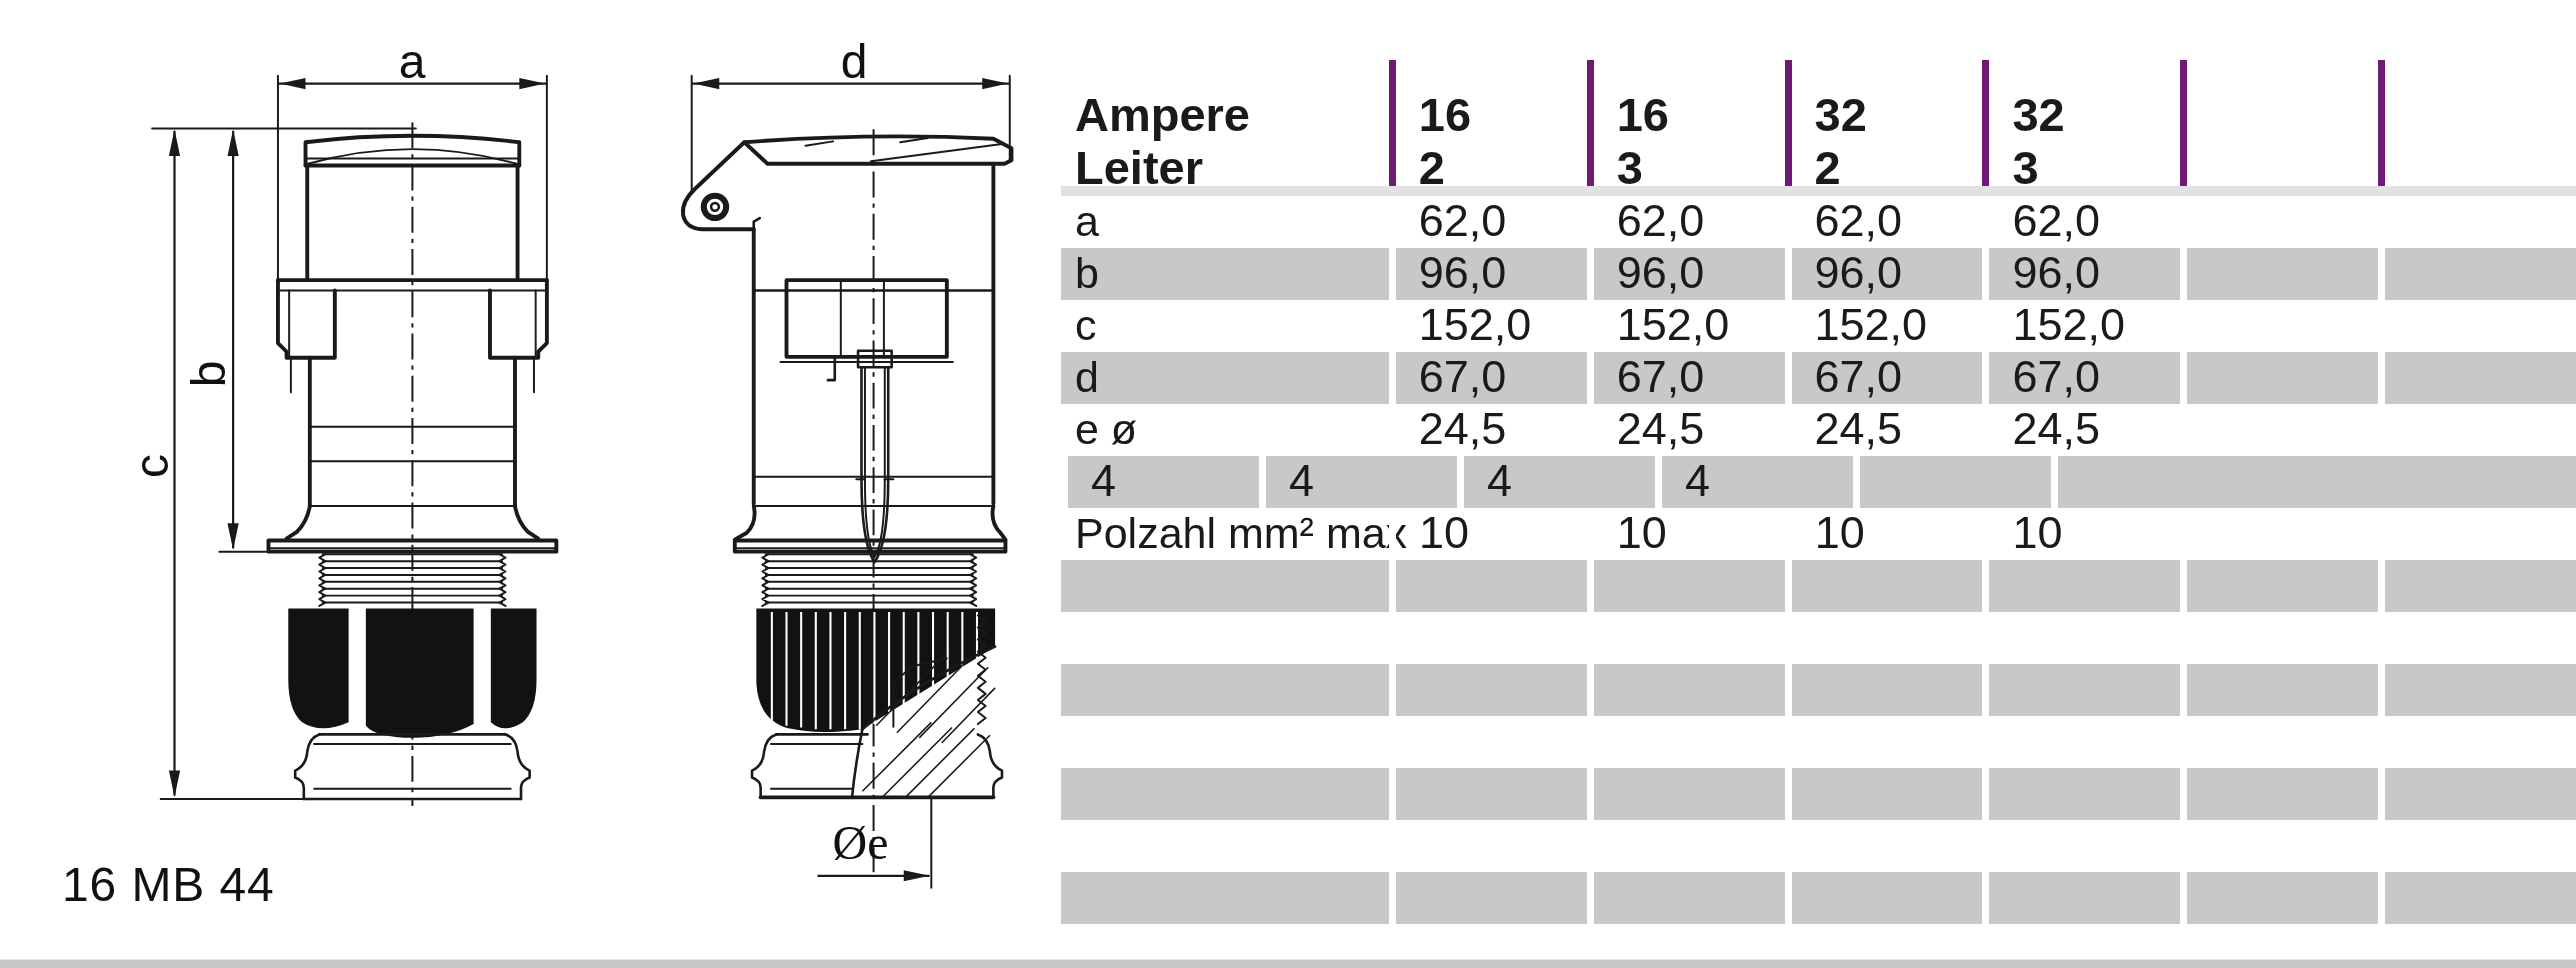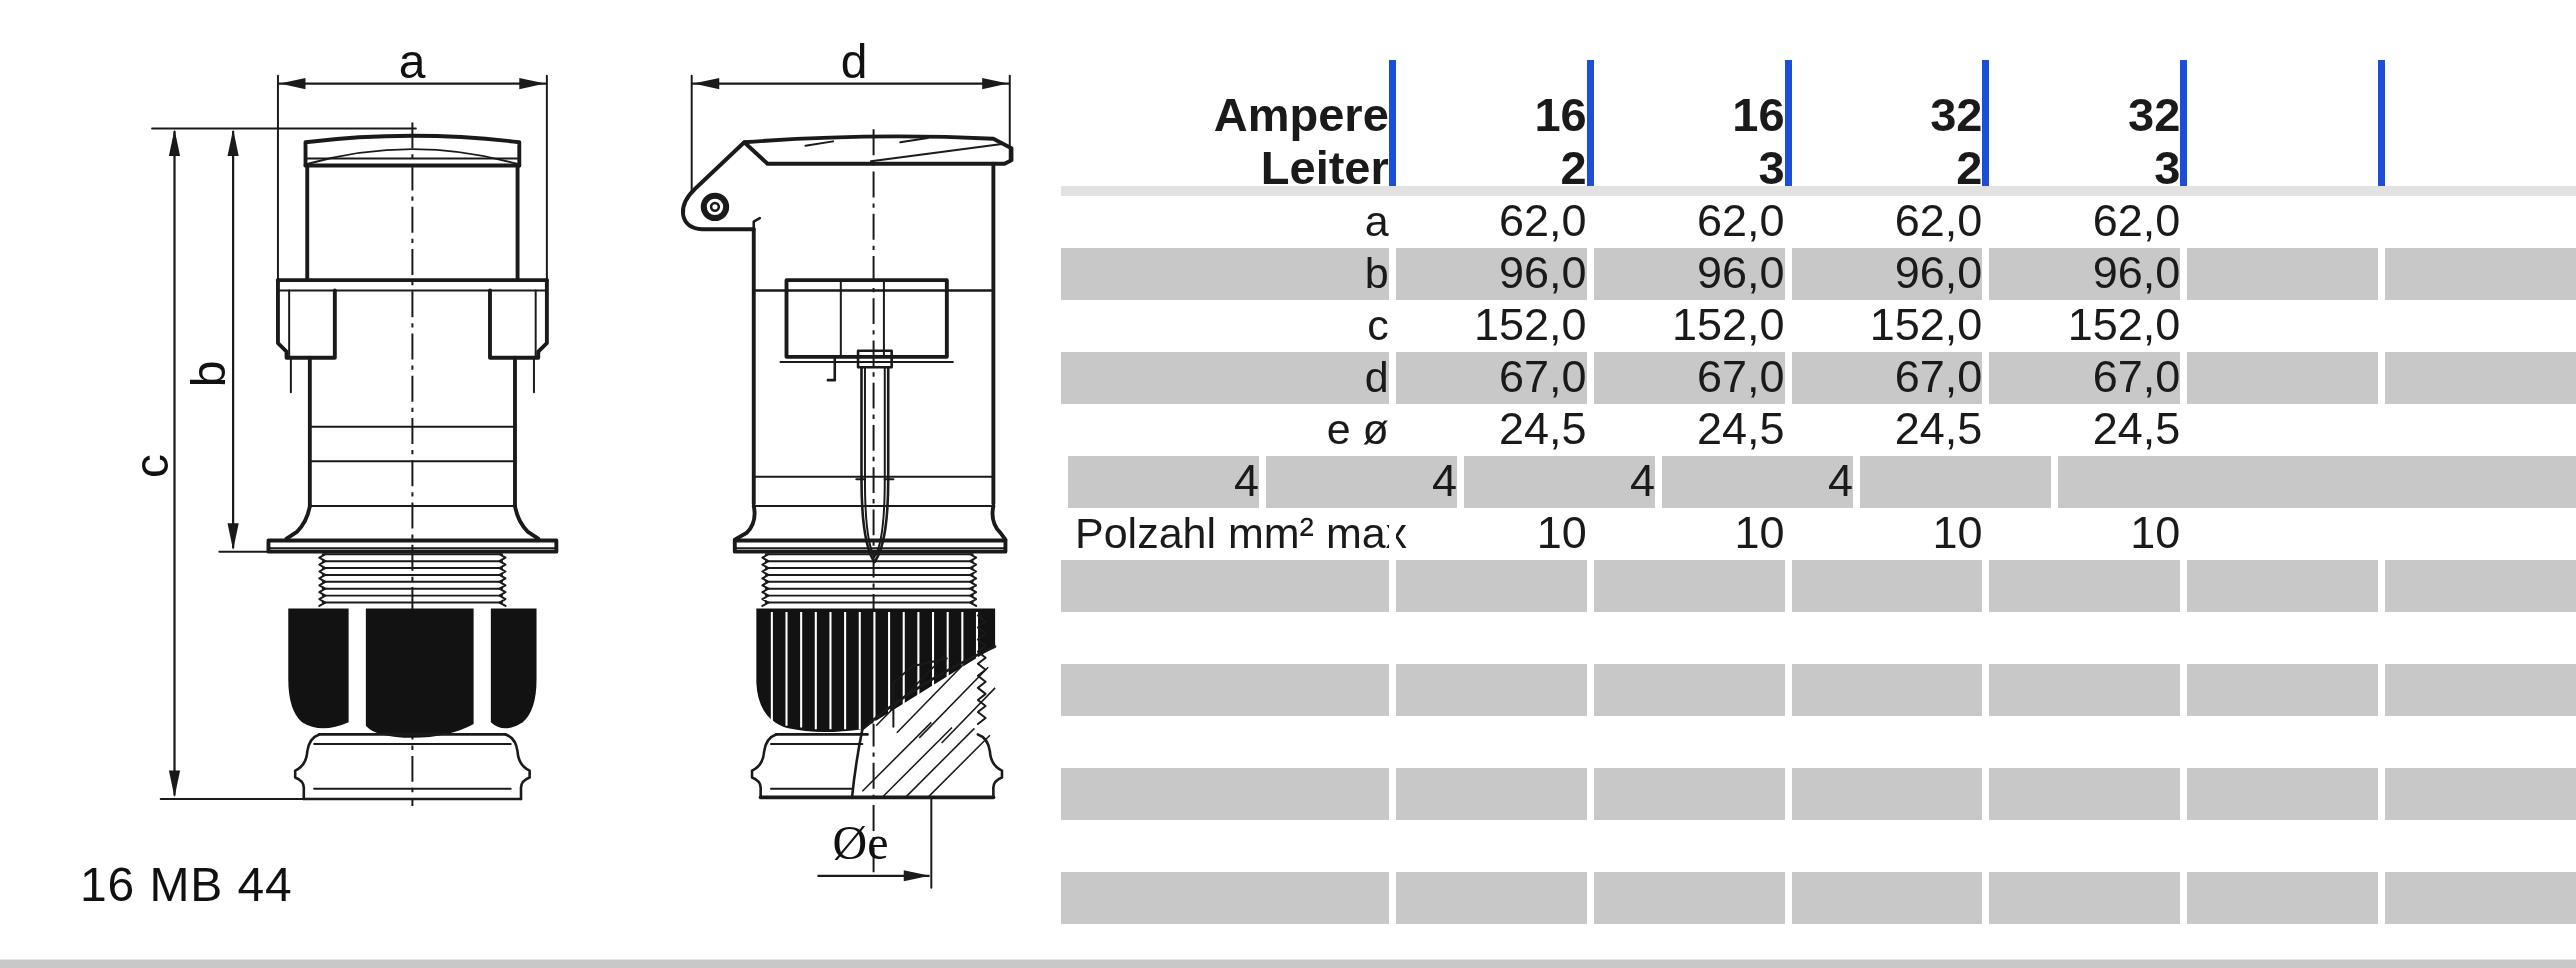--- a/index.html
+++ b/index.html
@@ -17,28 +17,28 @@
   .blk { fill:#121212; stroke:none; }
   .ar  { fill:#1a1a1a; stroke:none; }
   .ws  { stroke:#ffffff; stroke-width:2.4; fill:none; }
   .ht  { stroke:#1a1a1a; stroke-width:1.8; fill:none; }
 
   .dim-label {
     position:absolute; font-size:48px; font-weight:500; color:#111;
     text-align:center; line-height:48px;
   }
   .dim-label.rot { transform:rotate(-90deg); width:48px; height:48px; }
-  .model-label { position:absolute; left:80px; top:857px; font-size:48px; color:#111; letter-spacing:0.9px; }
+  .model-label { position:absolute; left:62px; top:857px; font-size:48px; color:#111; letter-spacing:0.9px; }
 
   
-  .spec-table { position:absolute; left:1061px; top:60px; width:1515px;text-align:right; }
+  .spec-table { position:absolute; left:1061px; top:60px; width:1515px; }
   .thead { display:flex; height:126px; background:#fff; }
   .hcell { box-sizing:border-box; font-weight:bold; font-size:47px; line-height:53px; padding-top:28px; white-space:nowrap; }
   .hcell.c0 { width:328px; padding-left:14px; }
-  .hcell.cn { width:198px; padding-left:9px; border-left:7px solid #1d4ed8; }
+  .hcell.cn { width:198px; padding-left:23px; border-left:7px solid #701a75; }
   .sep { height:10.3px; background:#e2e2e2; }
   .trow { display:flex; height:52px; background:#ffffff; }
   .trow.gray { background:#c8c8c8; }
   .tcell { box-sizing:border-box; white-space:nowrap; overflow:visible; }
   .tcell.c0 { width:328px; padding-left:14px; font-size:43px; line-height:50px; }
   .tcell.cn { width:198px; padding-left:23px; border-left:7px solid #ffffff; font-size:45px; line-height:50px; }
   .footer-band { position:absolute; left:0; top:959px; width:2576px; height:9.5px; background:#c8c8c8; border-top:1.7px solid #e6e6e6; }
 </style>
 </head>
 <body>

